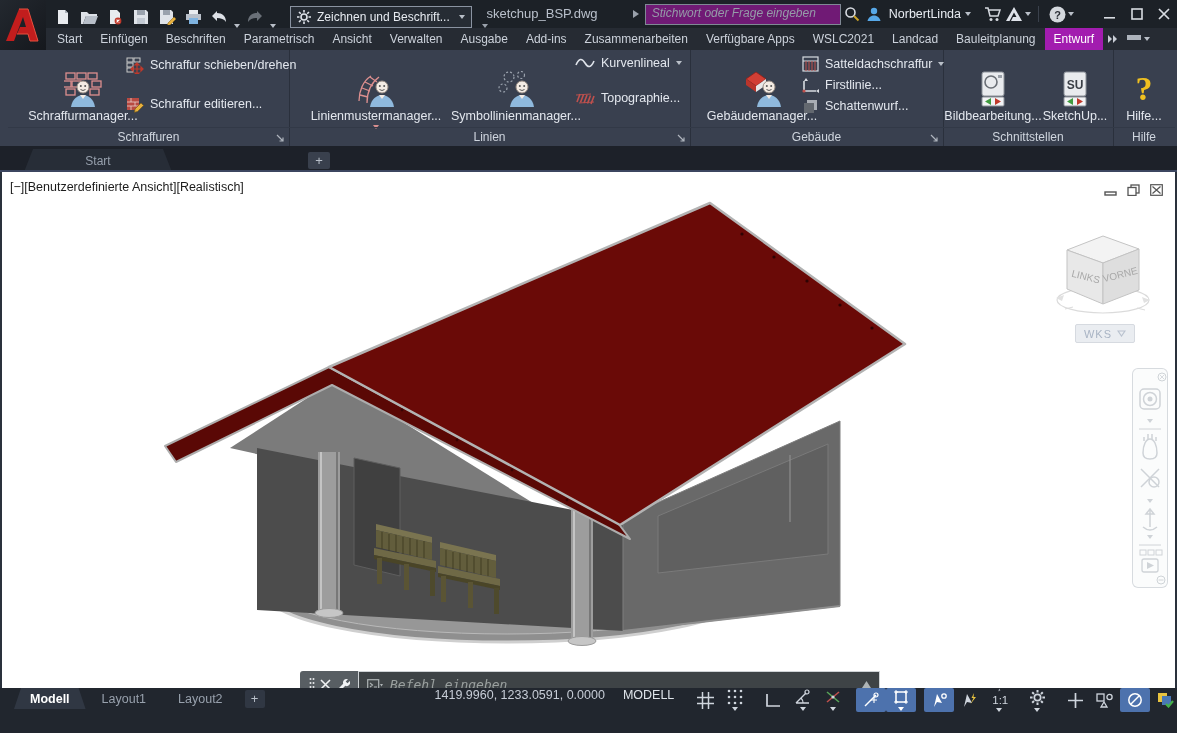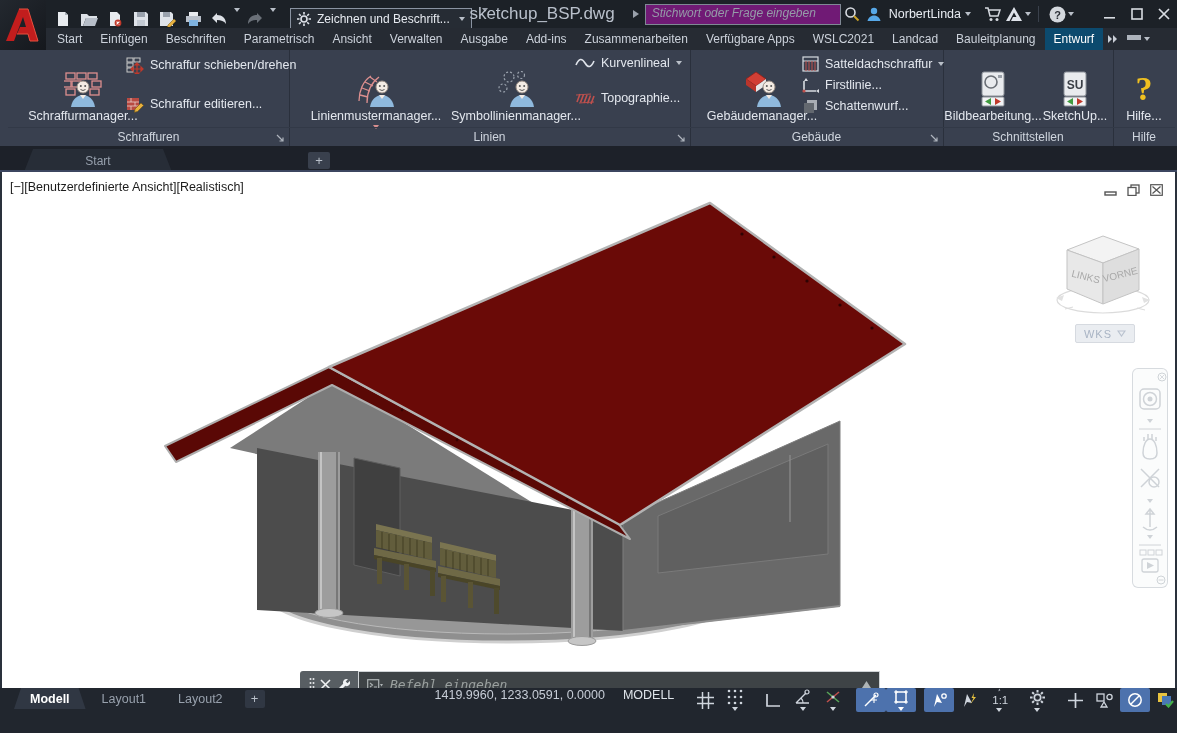--- a/index.html
+++ b/index.html
@@ -2,36 +2,36 @@
 <html><head>
 <meta charset="utf-8">
 <style>
   html,body{margin:0;padding:0;background:#14171c;font-family:"Liberation Sans",sans-serif;}
   #app{position:relative;width:1177px;height:733px;overflow:hidden;background:#2a313c;user-select:none;}
   svg{display:block;}
 
   
   .titlebar{position:absolute;top:0;left:0;right:0;height:28px;background:#1c2127;}
   .logo{position:absolute;top:0;left:0;width:46px;height:50px;background:linear-gradient(135deg,#23282f,#15181d);display:flex;align-items:center;justify-content:center;z-index:5;}
-  .qat{position:absolute;left:52px;top:8px;height:28px;display:flex;align-items:flex-start;gap:4px;}
+  .qat{position:absolute;left:52px;top:0;height:28px;display:flex;align-items:flex-end;gap:4px;}
   .qbtn{width:22px;height:22px;display:flex;align-items:center;justify-content:center;border-radius:2px;}
   .mini-caret{width:0;height:0;border-left:3.5px solid transparent;border-right:3.5px solid transparent;border-top:4px solid #b9bfc8;}
   .ws-box{display:flex;align-items:center;gap:6px;height:20px;margin-left:10px;padding:0 6px;border:1px solid #8a93a1;background:#262c34;color:#e6eaf0;font-size:12px;min-width:168px;}
   .ws-box .lbl{flex:1;}
-  .doc-title{position:absolute;left:452px;top:0;width:180px;height:28px;line-height:28px;text-align:center;color:#b9c0cb;font-size:17px;}
+  .doc-title{position:absolute;left:452px;top:0;width:180px;height:28px;line-height:28px;text-align:center;color:#b9c0cb;font-size:13px;}
   .tb-right{position:absolute;right:0;top:0;height:28px;display:flex;align-items:center;}
   .search-box{width:182px;height:19px;border:1px solid #7f8894;background:#701a75;color:#959ca8;font-style:italic;font-size:12px;line-height:17px;padding:0 6px;overflow:hidden;white-space:nowrap;}
   .tb-user{color:#e8ecf2;font-size:12.5px;margin:0 4px;}
   .winbtn{width:27px;height:28px;display:flex;align-items:center;justify-content:center;}
   .tb-sep{width:1px;height:16px;background:#3a414c;margin:0 7px;}
 
   
   .ribbon-tabs{position:absolute;top:28px;left:0;right:0;height:22px;background:#262b33;display:flex;align-items:stretch;padding-left:48px;}
   .rtab{display:flex;align-items:center;padding:0 9px;font-size:12px;color:#ccd2db;white-space:nowrap;}
-  .rtab.active{background:#0c4a6e;color:#fff;}
+  .rtab.active{background:#a21caf;color:#fff;}
   .rtab-tools{display:flex;align-items:center;gap:8px;margin-left:4px;}
 
   
   .ribbon{position:absolute;top:50px;left:0;right:0;height:96px;background:#39404f;}
   .panel{position:absolute;top:0;height:96px;border-right:1px solid #2a303c;}
   .plabel{position:absolute;left:0;right:0;bottom:0;height:18px;border-top:1px solid #323947;color:#cfd5de;font-size:12px;display:flex;align-items:center;justify-content:center;}
   .launcher{position:absolute;right:4px;bottom:3px;}
   .bigbtn{position:absolute;top:19px;display:flex;flex-direction:column;align-items:center;gap:2px;color:#e3e7ee;font-size:12.5px;text-align:center;line-height:14px;}
   .bigbtn .ic{height:38px;display:flex;align-items:flex-end;justify-content:center;}
   .smallcol{position:absolute;top:6px;display:flex;flex-direction:column;gap:21px;}

